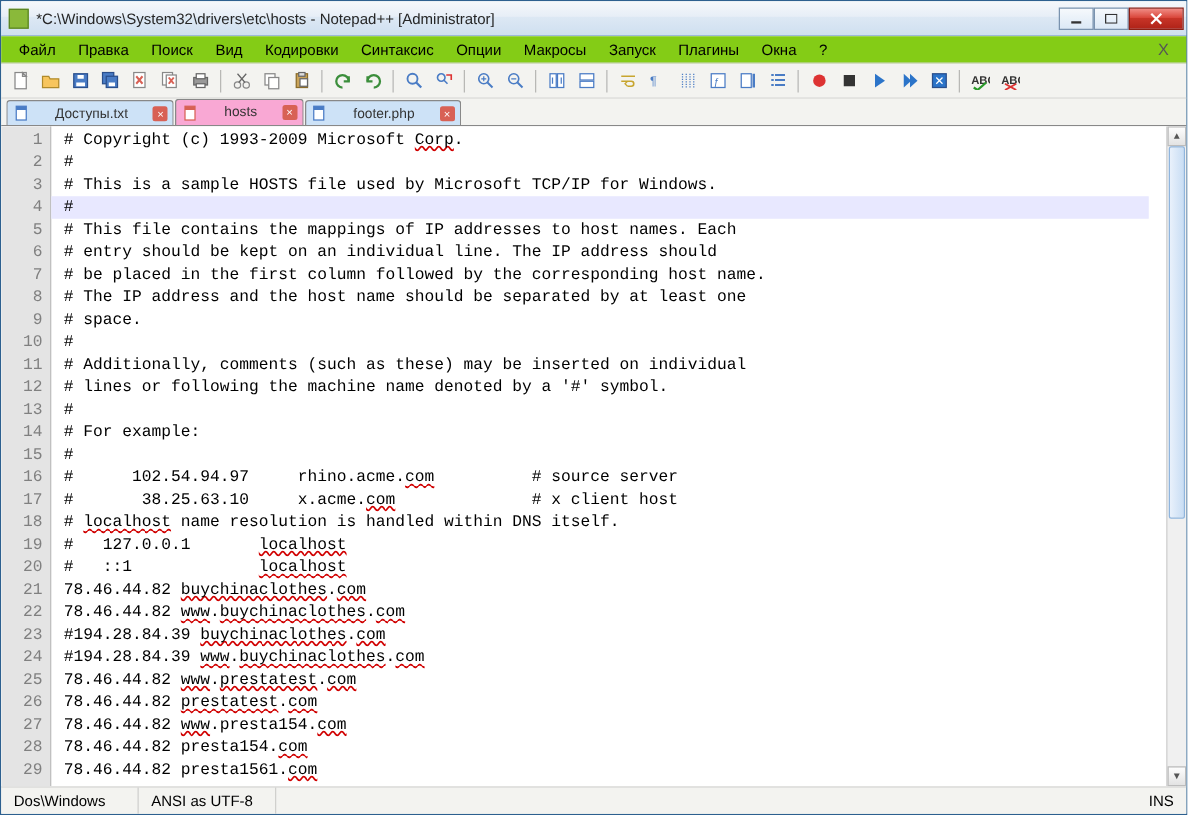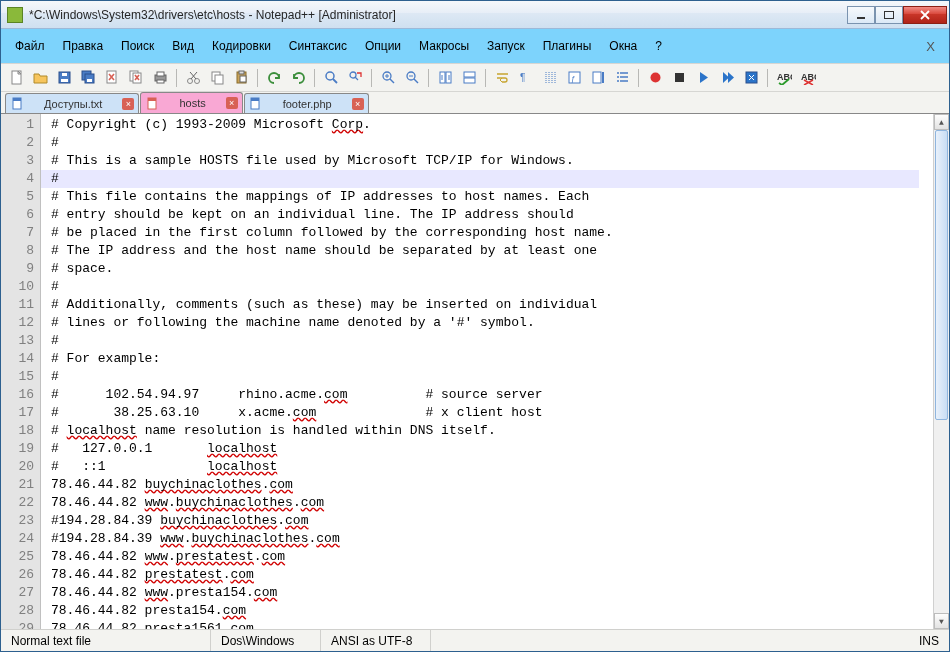--- a/index.html
+++ b/index.html
@@ -54,24 +54,24 @@
 }
 .win-btn.min svg, .win-btn.max svg { display: block; }
 .win-btn.close {
   width: 44px;
   background: linear-gradient(to bottom, #f08c85, #d9463a 45%, #c83528 46%, #b02318);
   border-color: #8c1f14;
   color: #fff;
 }
 .menubar {
   height: 22px;
-  background: #7dd3fc;
-  display: flex;
-  align-items: center;
-  padding: 17px 6px;
+  background: #84cc16;
+  display: flex;
+  align-items: center;
+  padding: 4px 6px;
   gap: 2px;
   border-bottom: 1px solid #d6d6d3;
   font-size: 12px;
 }
 .menu-item { padding: 2px 8px; color: #000; cursor: default; }
 .menu-close {
   margin-left: auto;
   padding: 0 8px;
   font-family: "Arial";
   font-size: 13px;
@@ -539,19 +539,18 @@
     <div class="scrollbar-v">
       <div class="sb-btn">▲</div>
       <div class="sb-track">
         <div class="sb-thumb"></div>
       </div>
       <div class="sb-btn">▼</div>
     </div>
   </div>
 
   <div class="statusbar">
-    <div class="status-cell" style="width:210px">Normal text file</div>
     <div class="status-cell" style="width:110px">Dos\Windows</div>
     <div class="status-cell" style="width:110px">ANSI as UTF-8</div>
     <div class="status-cell" style="flex:1;border-right:none;justify-content:flex-end">INS</div>
   </div>
 
 </div>
 
 </body></html>

